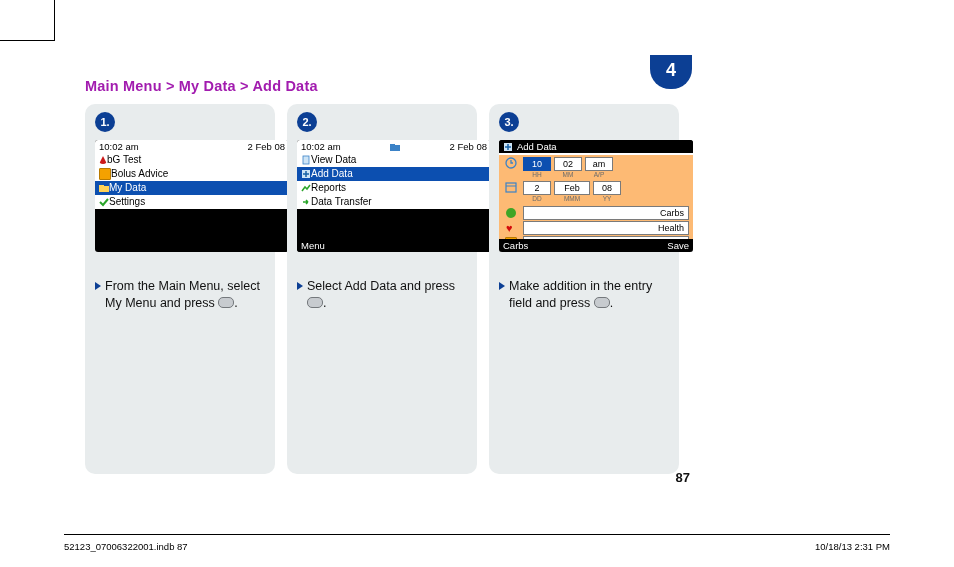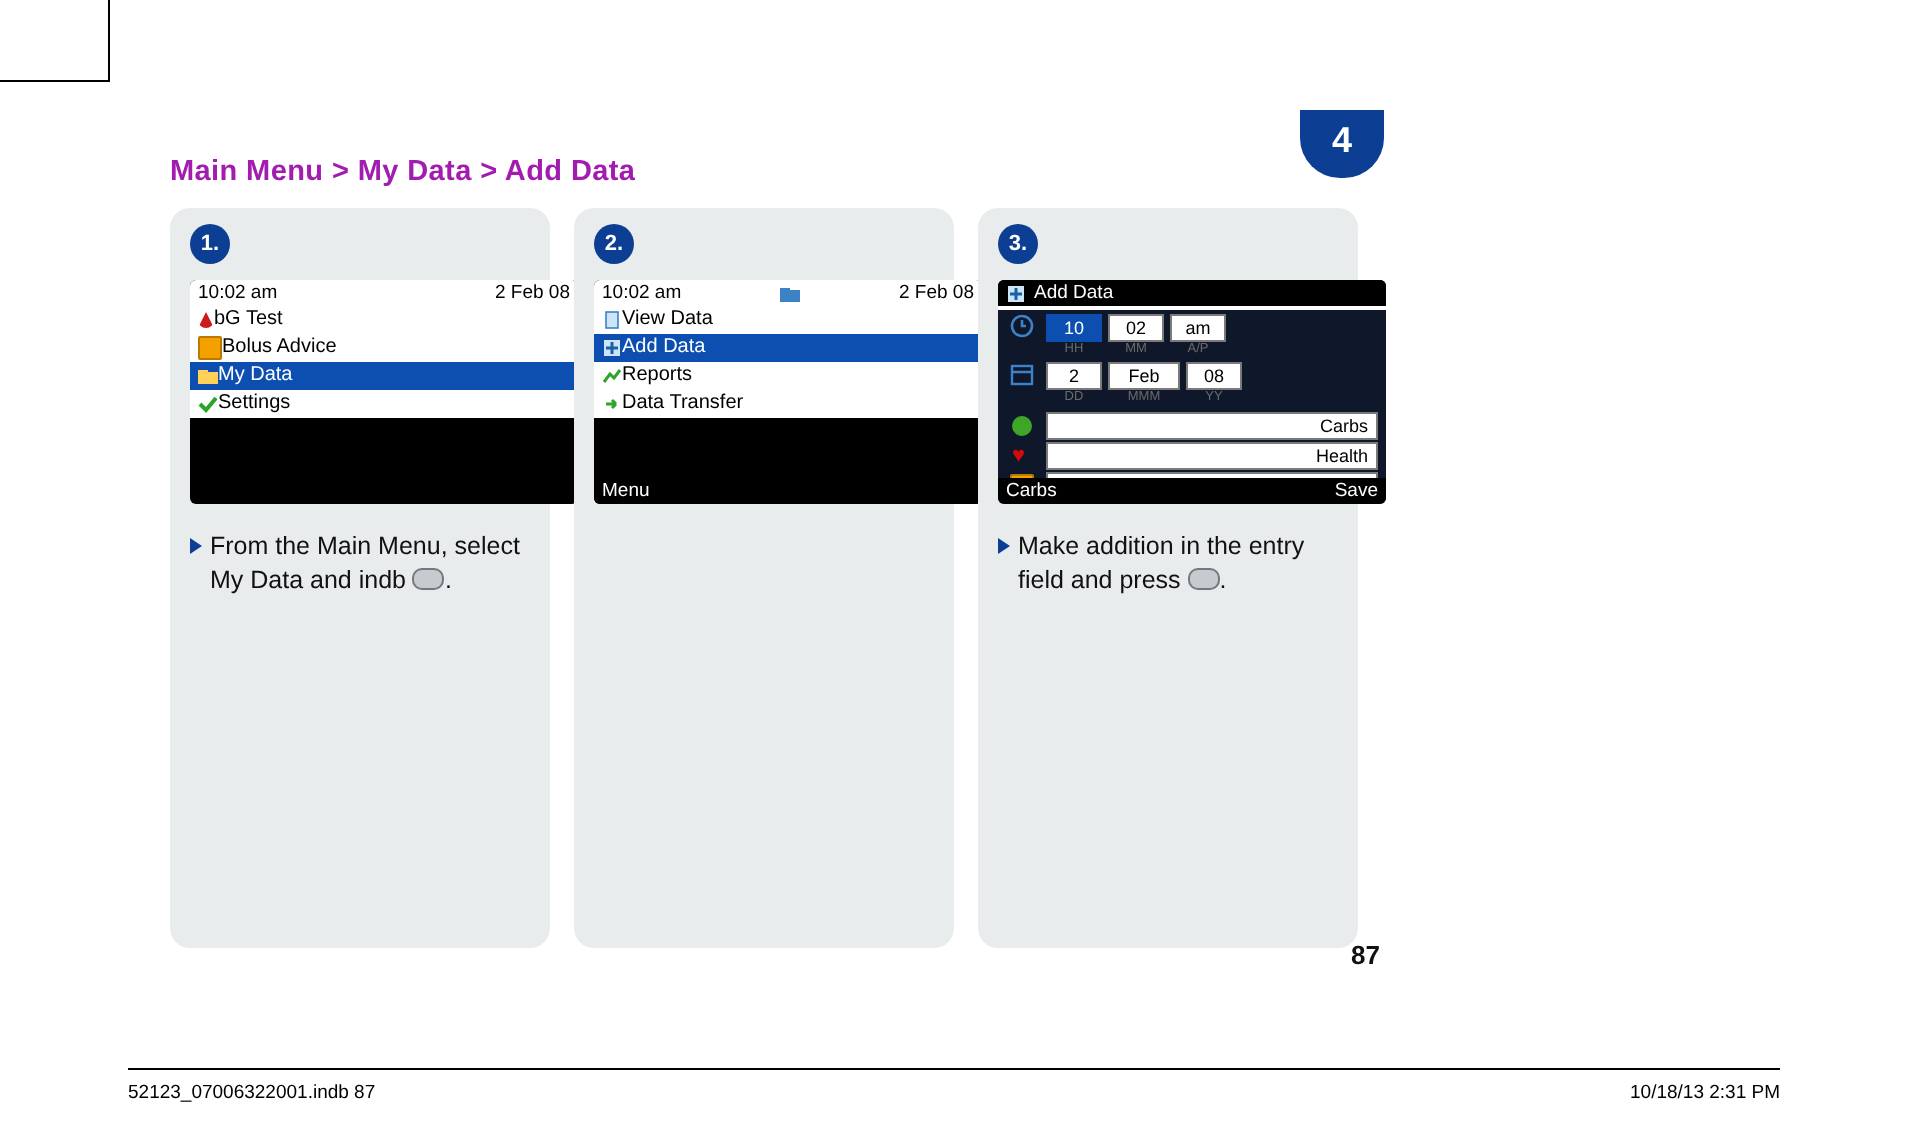--- a/index.html
+++ b/index.html
@@ -77,21 +77,21 @@
   
   .screen {
     width: 194px;
     height: 112px;
     background: #000;
     border-radius: 3px;
     overflow: hidden;
     font-size: 10px;
     color: #000;
     position: relative;
-    margin-bottom: 13px;
+    margin-bottom: 26px;
   }
   .screen .statusbar {
     height: 13px;
     background: #fff;
     display: flex;
     align-items: center;
     justify-content: space-between;
     padding: 0 4px;
     font-size: 9.5px;
   }
@@ -141,21 +141,21 @@
     background: #000;
     color:#fff;
     display:flex;
     justify-content: space-between;
     align-items:center;
     padding: 0 4px;
     font-size: 9.5px;
   }
 
   
-  .ad-row { display:flex; align-items:center; gap:4px; height:17px; padding:0 4px; background:#0f172a; }
+  .ad-row { display:flex; align-items:center; gap:4px; height:17px; padding:0 4px; background:#fdba74; }
   .ad-icons { width:16px; display:flex; justify-content:center; }
   .fieldbox {
     border: 1px solid #7a7a7a; background:#fff; color:#000;
     font-size:9px; padding: 0 3px; height:12px; line-height:12px;
     text-align:center; min-width:20px;
   }
   .fieldbox.sel { background:#0c4fb0; color:#fff; border-color:#0c4fb0; }
   .sublabel { font-size:6.5px; color:#6a6a6a; text-align:center; line-height:7px;}
   .ad-right {
     flex:1; border:1px solid #7a7a7a; height:12px; line-height:12px;
@@ -247,21 +247,21 @@
                 </svg>
             </span>
             <span>Settings</span>
           </div>
         </div>
       </div>
       <div class="instructions">
         <div class="inst-line">
           <span class="tri"></span>
           <span>
-            <span>From the Main Menu, select My Data and indb </span><span class="btn-pill"></span><span>.</span>
+            <span>From the Main Menu, select My Menu and press </span><span class="btn-pill"></span><span>.</span>
           </span>
         </div>
       </div>
     </div>
 
     <div class="card">
       <div class="step-badge">2.</div>
       <div class="screen">
         <div class="statusbar">
           <span>10:02 am</span>
@@ -306,20 +306,28 @@
                 </svg>
             </span>
             <span>Data Transfer</span>
           </div>
         </div>
         <div class="softbar">
           <span>Menu</span>
           <span></span>
         </div>
       </div>
+      <div class="instructions">
+        <div class="inst-line">
+          <span class="tri"></span>
+          <span>
+            <span>Select Add Data and press </span><span class="btn-pill"></span><span>.</span>
+          </span>
+        </div>
+      </div>
     </div>
 
     <div class="card">
       <div class="step-badge">3.</div>
       <div class="screen">
         <div class="statusbar" style="background:#000;color:#fff;justify-content:flex-start;gap:4px;">
           <span class="mi mi-add">
             <svg width="10" height="10" viewBox="0 0 10 10">
                 <rect x="1" y="1" width="8" height="8" fill="#cde4f6"></rect>
                 <path d="M5 2 V8 M2 5 H8" stroke="#1761a5" stroke-width="1.5"></path>

